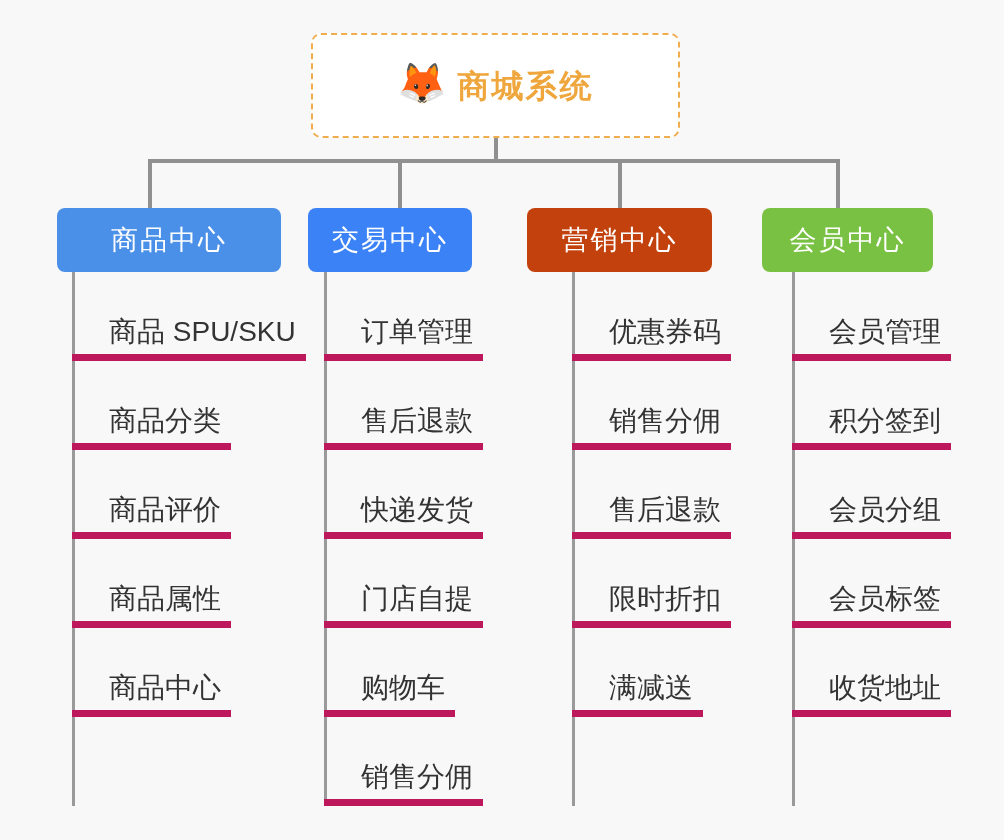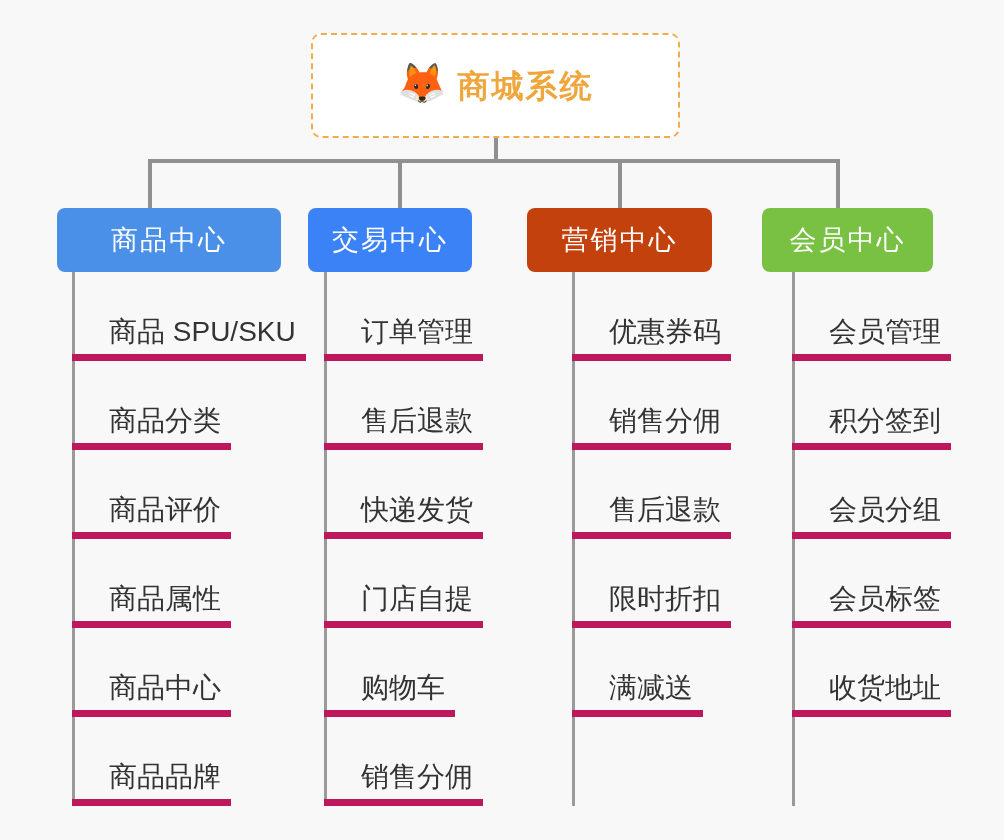--- a/index.html
+++ b/index.html
@@ -155,23 +155,20 @@
         </div>
         <div class="leaf-item">
           <span class="leaf-label">商品评价</span>
         </div>
         <div class="leaf-item">
           <span class="leaf-label">商品属性</span>
         </div>
         <div class="leaf-item">
           <span class="leaf-label">商品中心</span>
         </div>
-        <div class="leaf-item">
-          <span class="leaf-label">商品品牌</span>
-        </div>
       </div>
       <div class="cat-box" style="left: 308px; width: 164px; background: #3b82f6;">
         <span>交易中心</span>
       </div>
       <div class="leaf-col" style="left: 324px;">
         <div class="leaf-spine" style="height: 534px;"></div>
         <div class="leaf-item">
           <span class="leaf-label">订单管理</span>
         </div>
         <div class="leaf-item">

